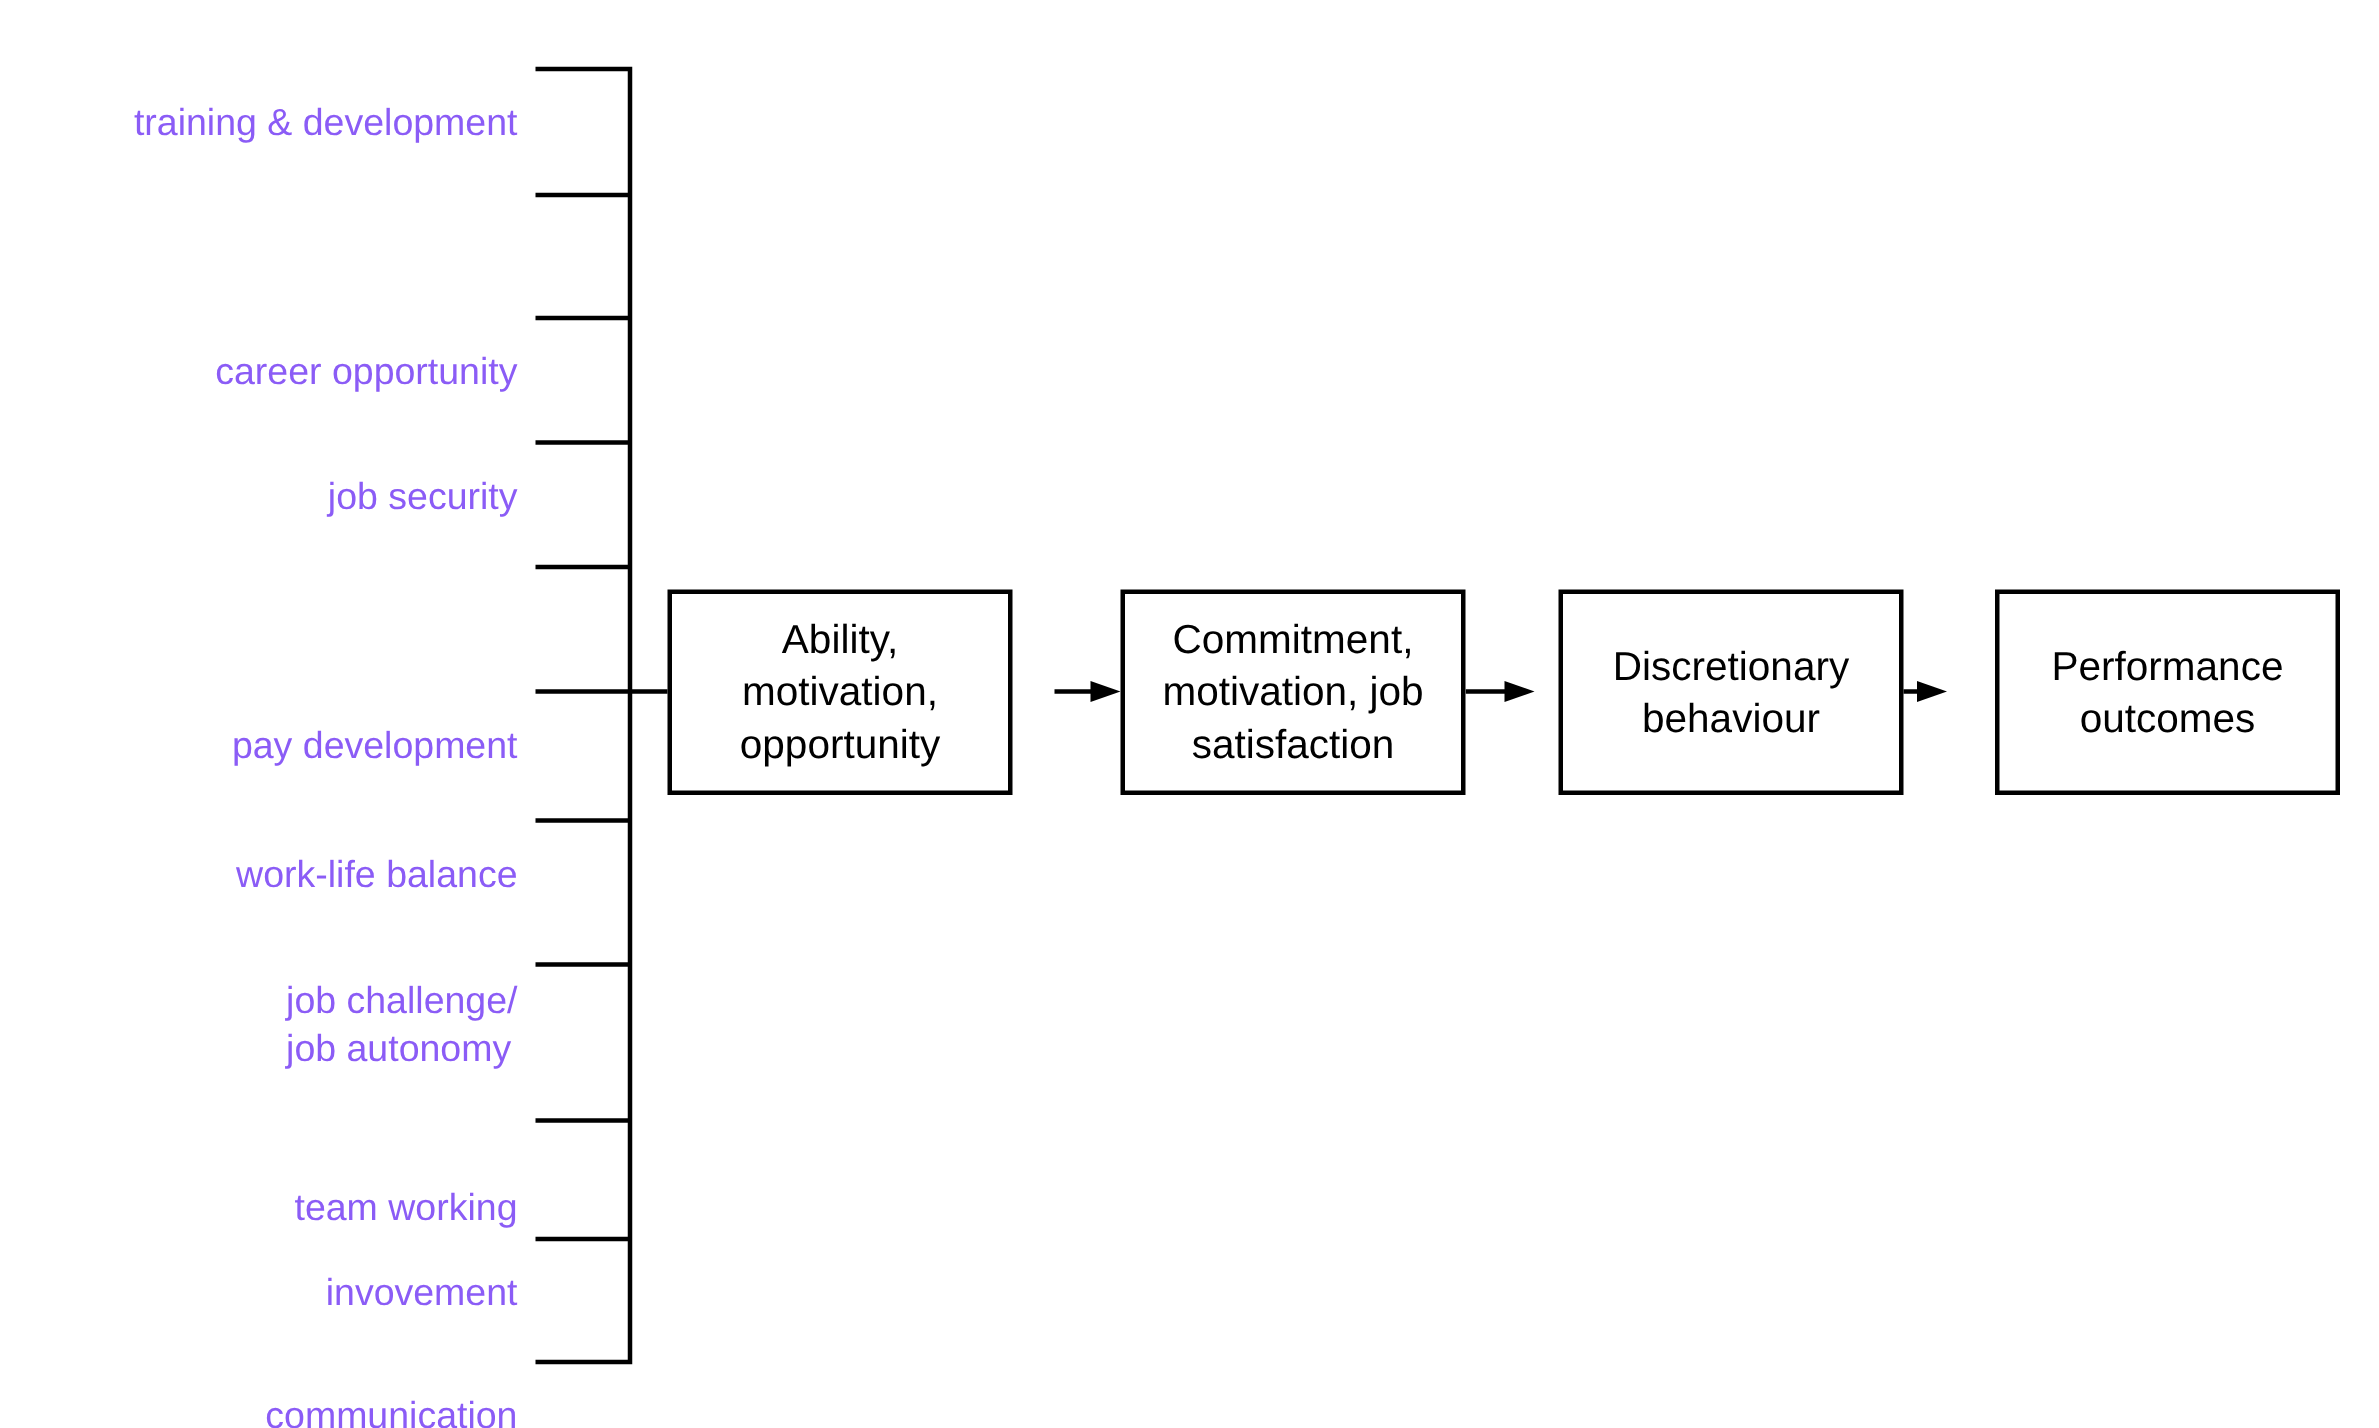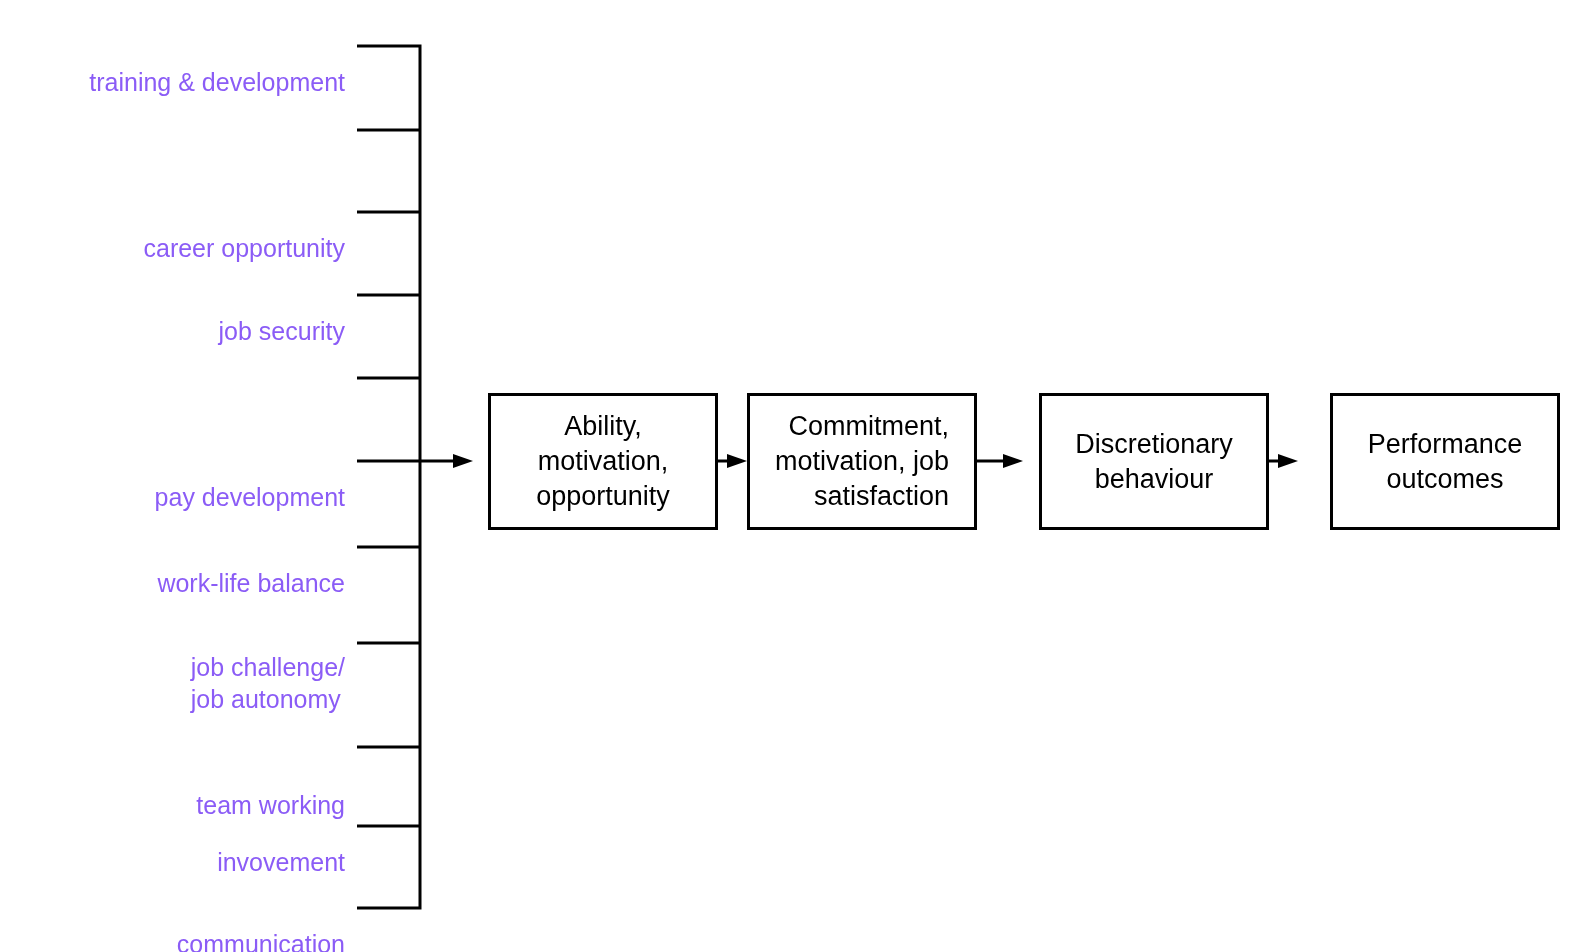--- a/index.html
+++ b/index.html
@@ -43,22 +43,22 @@
     background: #ffffff;
     display: flex;
     align-items: center;
     justify-content: center;
     text-align: center;
     font-size: 27px;
     line-height: 35px;
     white-space: pre-line;
     color: #000000;
   }
-  .box-1 { left: 488px; }
-  .box-2 { left: 747px; text-align: right; }
+  .box-1 { left: 445px; }
+  .box-2 { left: 747px; }
   .box-3 { left: 1023px; margin-left: 16px; }
   .box-4 { left: 1298px; margin-left: 32px; }
 </style>
 </head>
 <body>
 
 <div class="canvas">
 
   <svg class="connector-svg" viewBox="0 0 1586 952" xmlns="http://www.w3.org/2000/svg">
 

